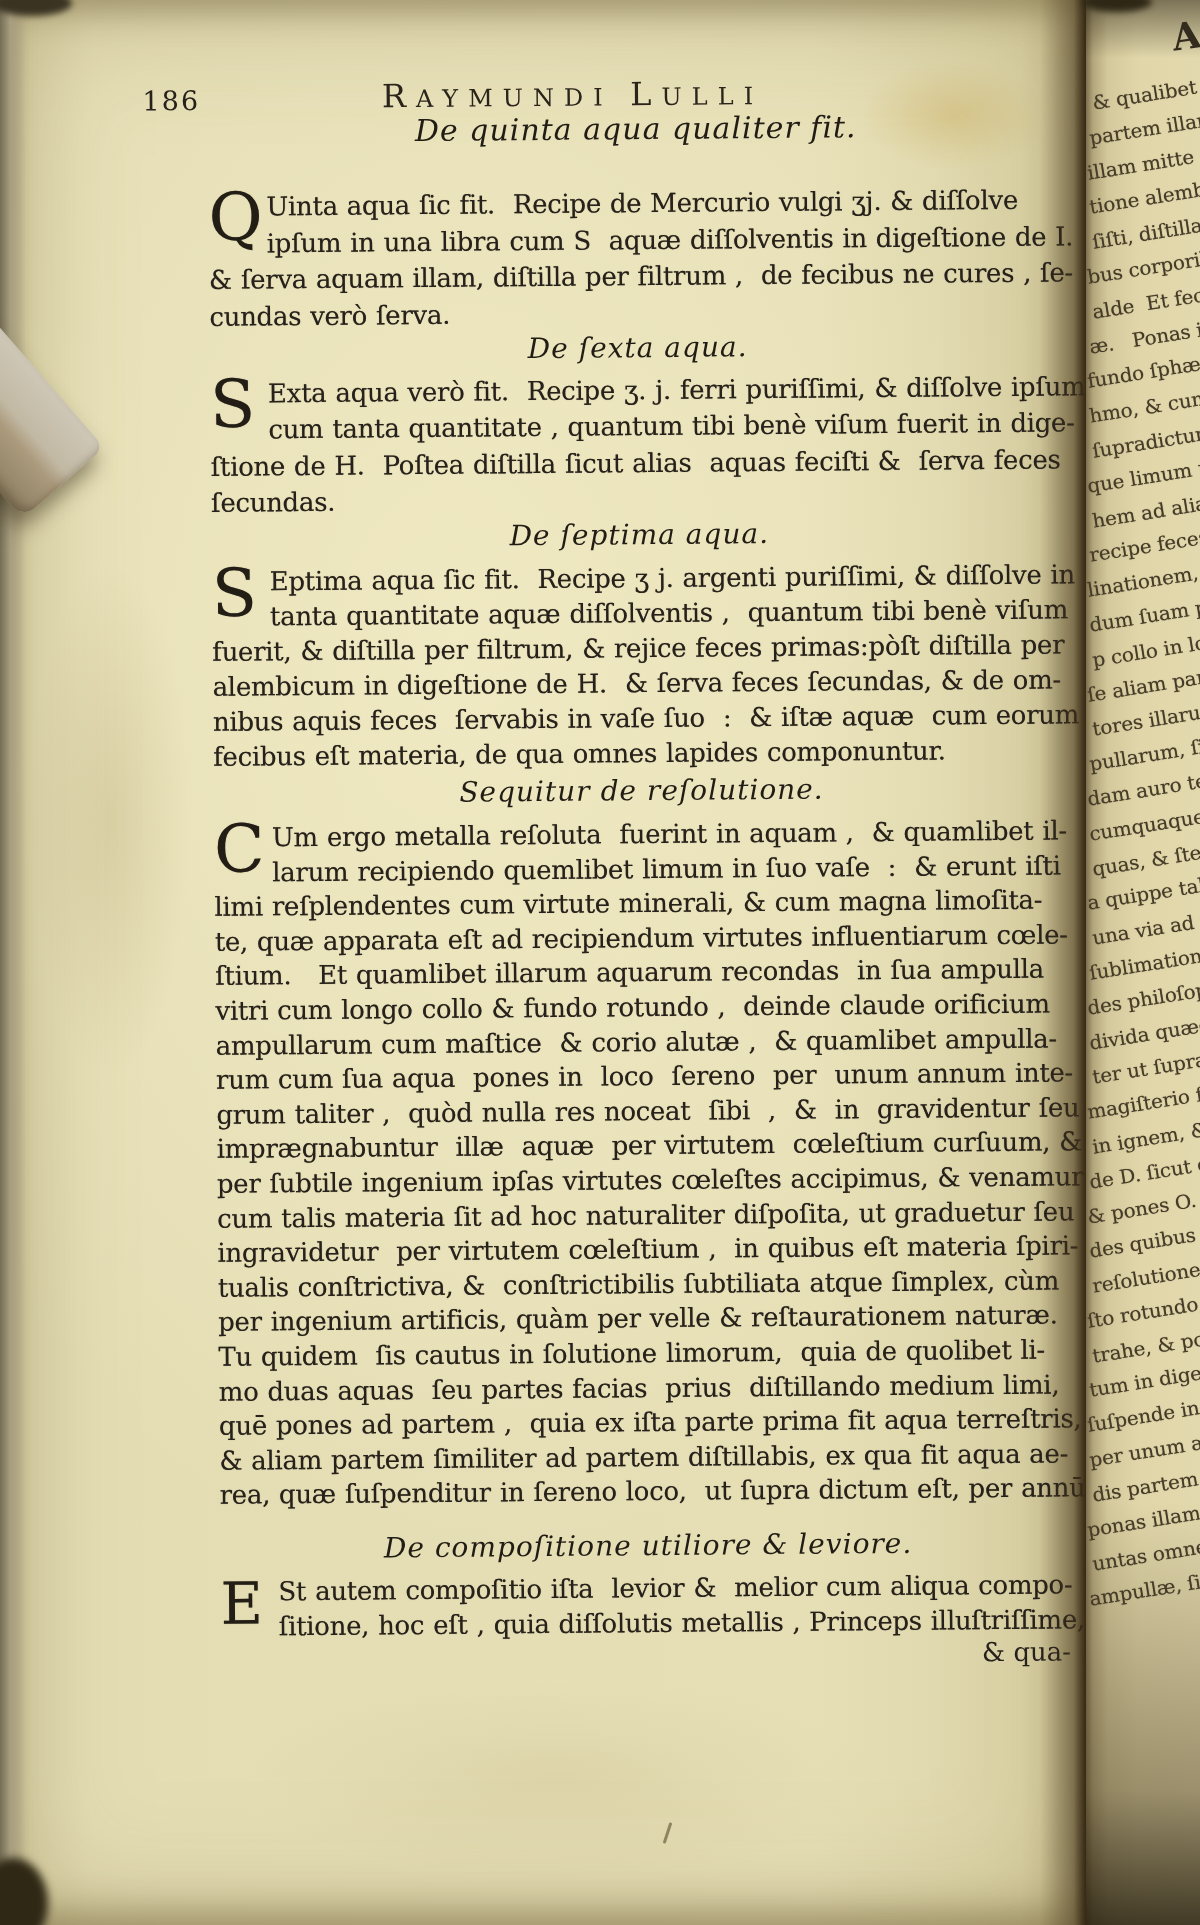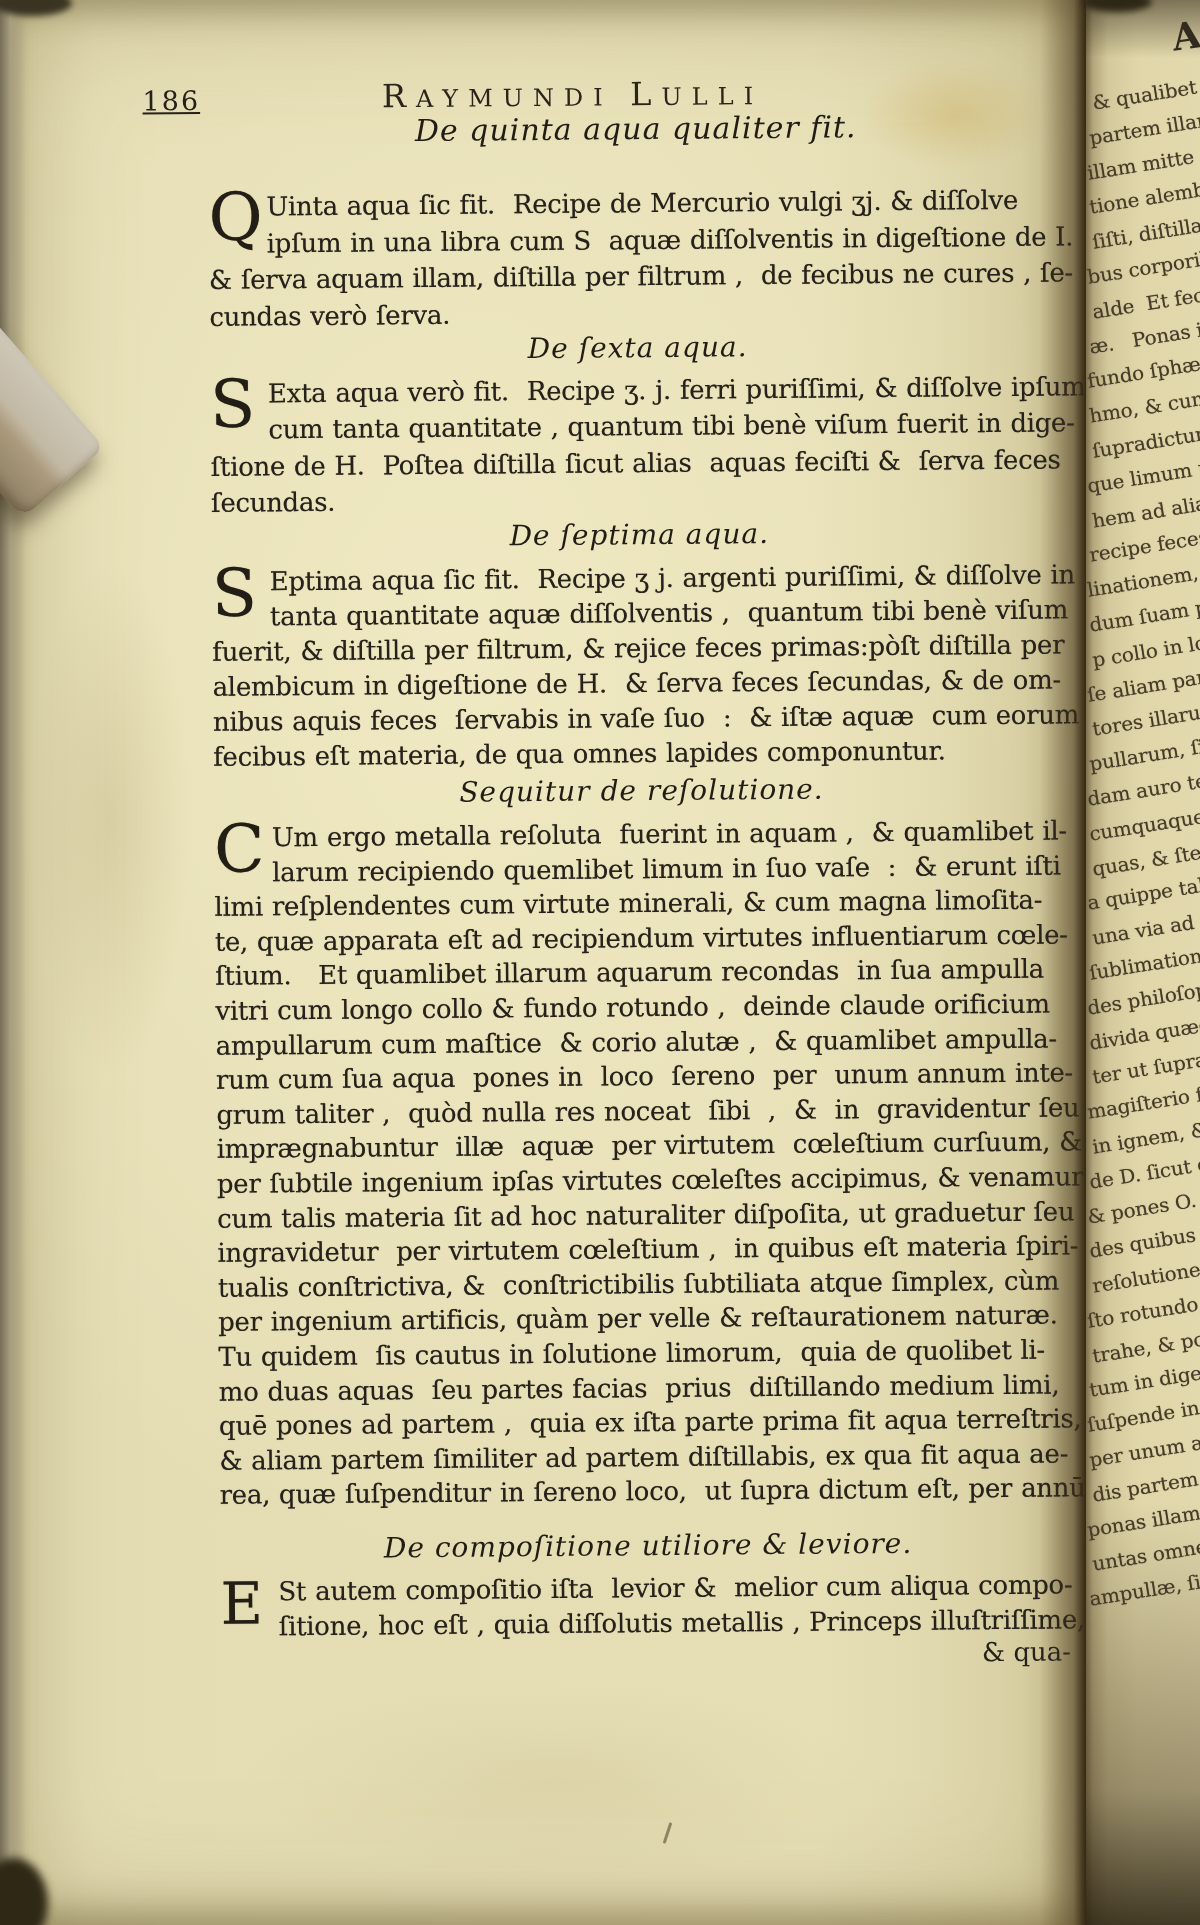--- a/index.html
+++ b/index.html
@@ -34,21 +34,21 @@
   
   .bookmark{
     position:absolute;left:-52px;top:268px;width:238px;height:108px;
     transform:rotate(49deg);transform-origin:left top;
     background:linear-gradient(180deg,#cfc8b8 0%,#c2b9a4 42%,#ab9a7c 58%,#8d7f63 100%);
     border-radius:0 12px 16px 0;
     box-shadow:8px 12px 20px rgba(55,45,25,.5), inset 0 -6px 10px rgba(80,65,40,.45);
   }
   
   #content{position:absolute;left:0;top:0;width:1086px;height:1925px;transform:rotate(-0.5deg);color:#26211a;}
-  .pagenum{position:absolute;left:150px;top:82px;font-size:27px;letter-spacing:2px;color:#26211a;text-decoration:underline;}
+  .pagenum{position:absolute;left:150px;top:82px;font-size:27px;letter-spacing:2px;color:#26211a;}
   .runhead{position:absolute;left:215px;top:76px;width:730px;text-align:center;color:#2a241b;white-space:pre;}
   .runhead .cap{font-size:32px;letter-spacing:10px;}
   .runhead .rest{font-size:24px;letter-spacing:10px;}
   .heading{position:absolute;left:215px;width:856px;text-align:center;font-style:italic;
     font-size:28px;letter-spacing:1px;color:#211c14;white-space:pre;}
   .h0{top:112px;font-size:30px;}
   .h1{top:332px;}
   .h2{top:519px;}
   .h3{top:775px;}
   .h4{top:1530px;}

